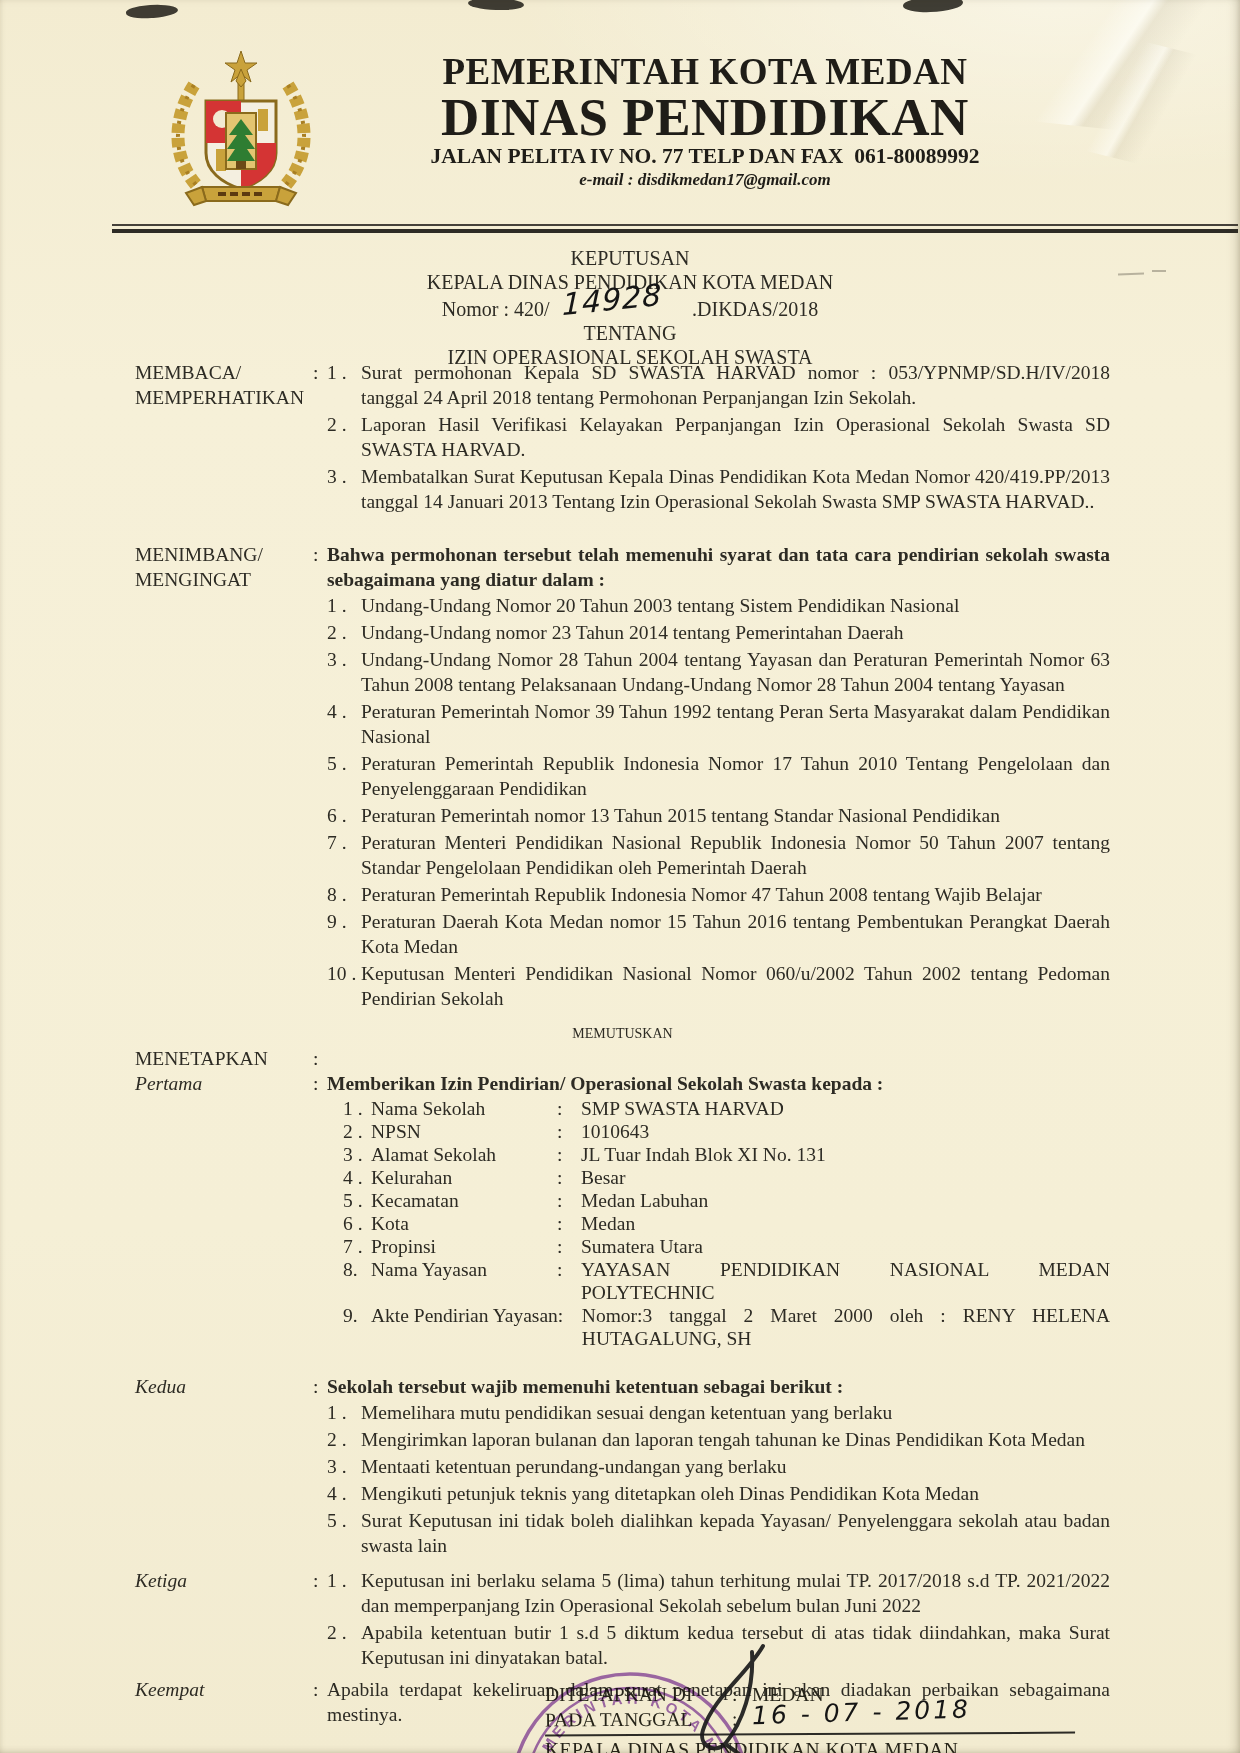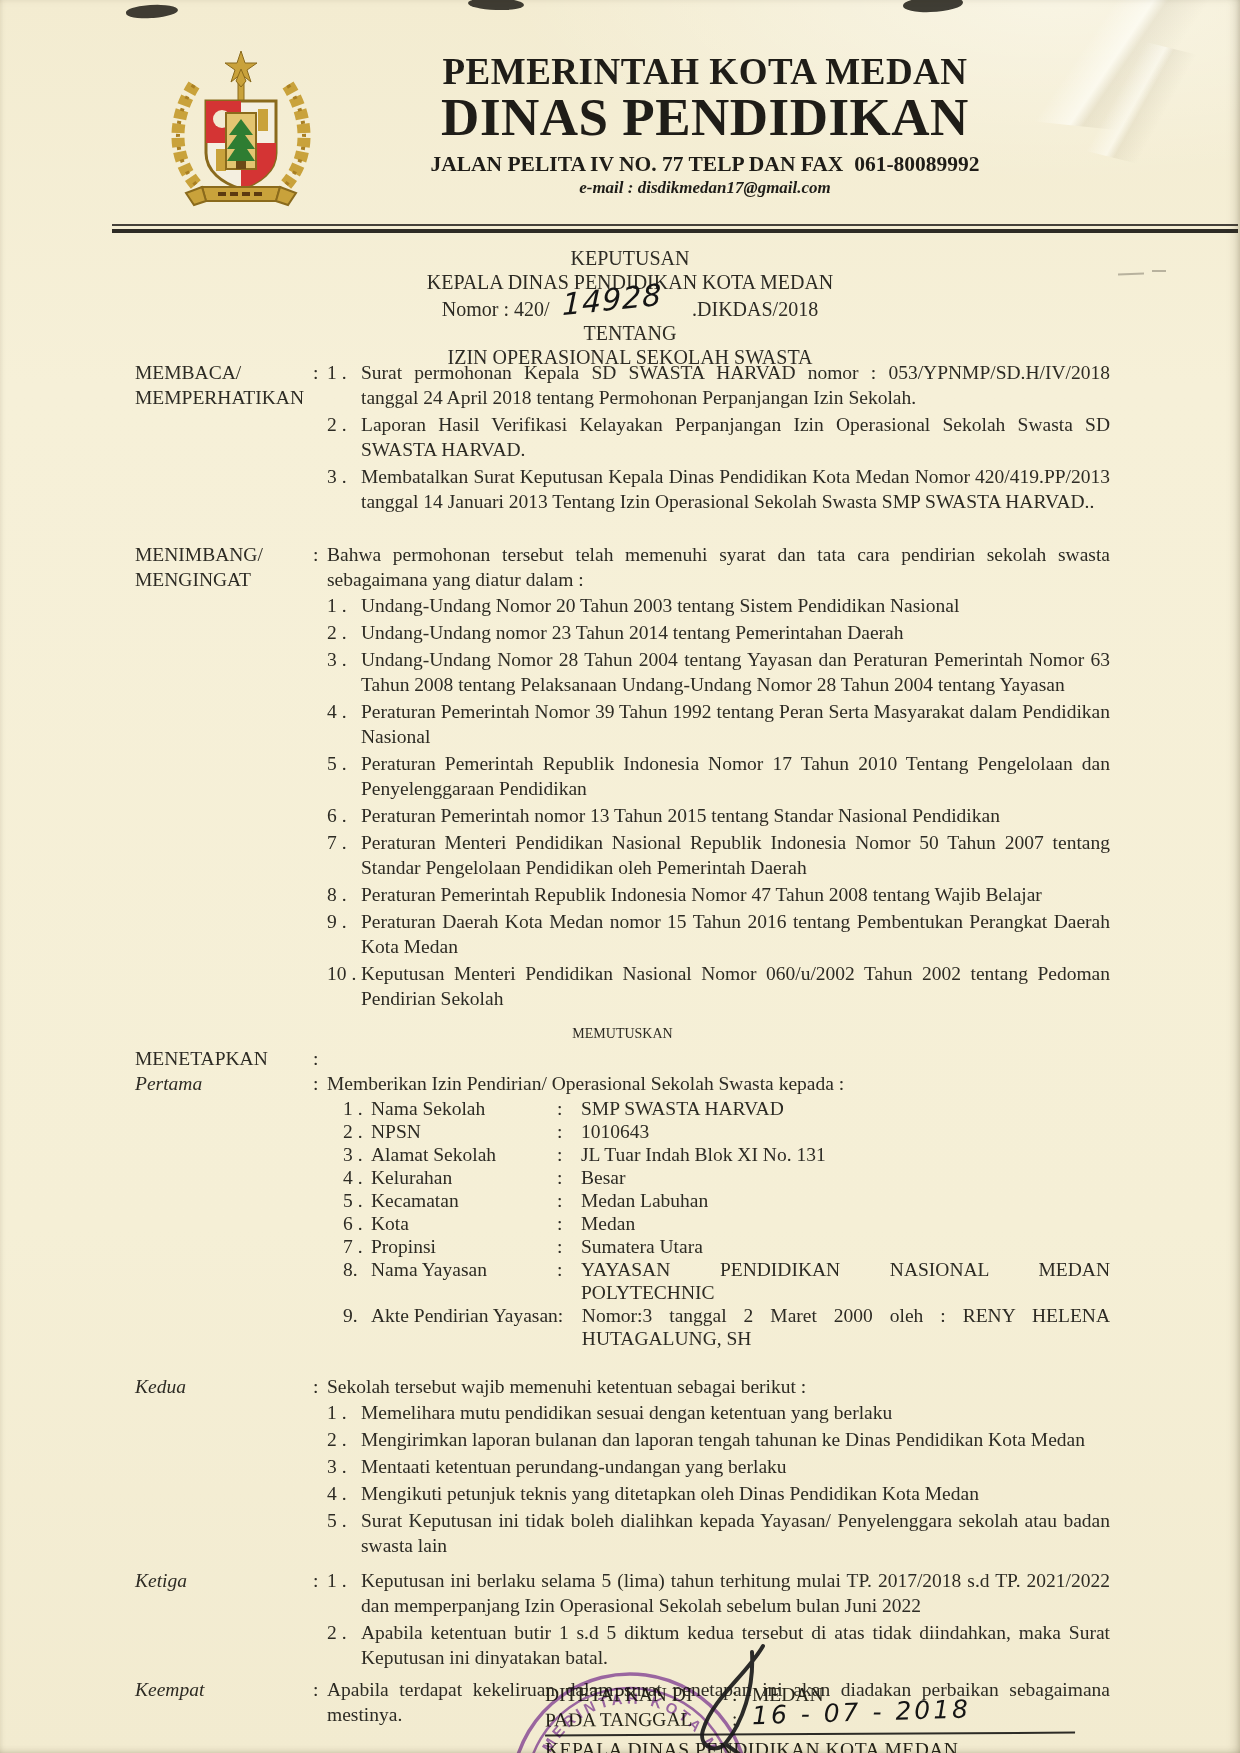--- a/index.html
+++ b/index.html
@@ -12,21 +12,21 @@
     color:#2d2b24;
   }
   .page::after{content:"";position:absolute;inset:0;pointer-events:none;
     box-shadow:inset -7px 0 14px -9px rgba(70,58,30,.55), inset 0 -5px 10px -7px rgba(70,58,30,.3), inset 4px 0 10px -8px rgba(70,58,30,.35);}
 
   
   .logo{position:absolute;left:156px;top:42px;width:170px;height:172px;}
   .letterhead{position:absolute;left:340px;top:52px;width:730px;text-align:center;color:#1f1d18;}
   .lh1{font-size:37px;font-weight:bold;line-height:40px;letter-spacing:.5px;}
   .lh2{font-size:53px;font-weight:bold;line-height:49px;margin-top:1px;letter-spacing:.5px;}
-  .lh3{font-size:21.5px;font-weight:bold;line-height:26px;margin-top:9px;white-space:pre-wrap;}
+  .lh3{font-size:21.5px;font-weight:bold;line-height:26px;margin-top:1px;white-space:pre-wrap;}
   .lh4{font-size:17px;font-weight:bold;font-style:italic;line-height:20px;margin-top:1px;}
 
   .rule{position:absolute;left:112px;top:224px;width:1126px;}
   .rule .thin{height:2px;background:#45413a;}
   .rule .thick{height:4px;background:#2e2c26;margin-top:3px;}
 
   
   .doc-title{position:absolute;left:130px;top:246px;width:1000px;text-align:center;font-size:20px;line-height:24px;}
   .nomor .hand-num{margin:0 30px 0 12px;}
   .hand{font-family:"DejaVu Sans", sans-serif;font-style:italic;color:#151515;}
@@ -39,21 +39,21 @@
   .m-after-membaca{margin-bottom:26px;}
   .m-after-menimbang{margin-bottom:8px;}
   .lbl{white-space:nowrap;}
   .it{font-style:italic;}
   .colon{text-align:left;}
   .li{display:flex;margin-bottom:2px;}
   .num{flex:0 0 34px;}
   .txt{flex:1;text-align:justify;}
   .center-head{text-align:center;font-size:14px;line-height:25px;margin:2px 0 0 0;}
   .sec.tight{margin-bottom:0;}
-  .intro{text-align:justify;margin-bottom:1px;}
+  .intro{text-align:justify;margin-bottom:1px;font-weight:bold;}
   .drow{display:flex;padding-left:16px;line-height:23px;}
   .dnum{flex:0 0 28px;}
   .dkey{flex:0 0 186px;white-space:nowrap;overflow:visible;}
   .dcol{flex:0 0 24px;}
   .dval{flex:1;text-align:justify;}
   .m-before-kedua{margin-top:24px;}
   .m-before-ketiga{margin-top:8px;}
   .m-before-keempat{margin-top:5px;}
 
   

